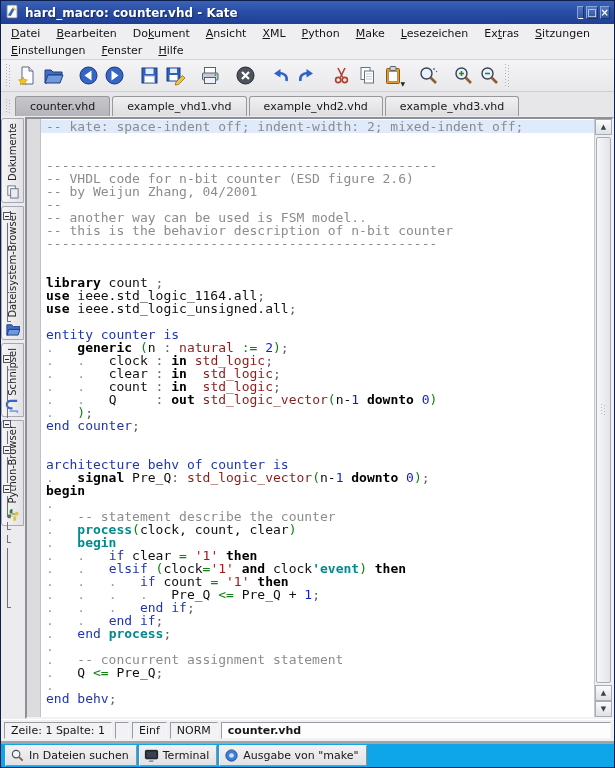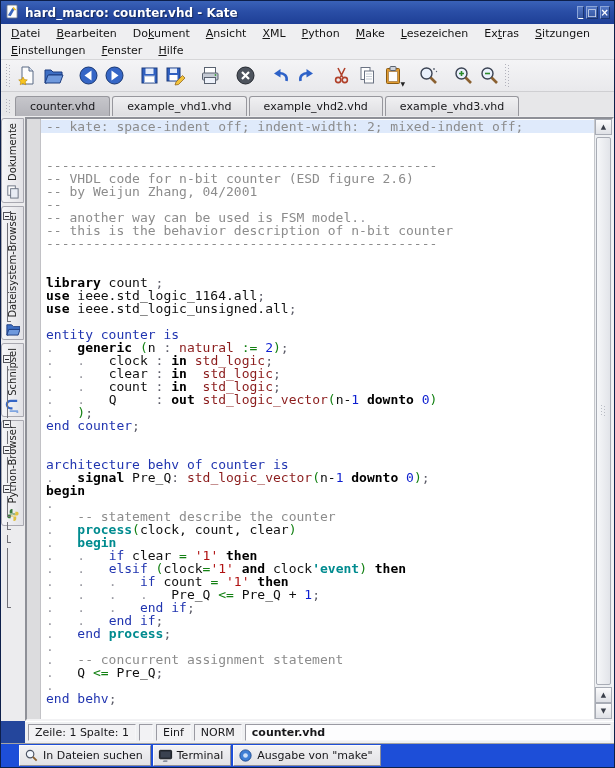--- a/index.html
+++ b/index.html
@@ -58,26 +58,26 @@
   .sg-pr{color:#008b8f;font-weight:bold;}
   .sg-pl{color:#101010;}
   .sg-dt{color:#9a9aa2;}
   
   .vscroll{width:17px;flex:0 0 auto;background:#eef0f3;border-left:1px solid #c6c8cc;display:flex;flex-direction:column;}
   .sb-btn{height:14px;background:linear-gradient(180deg,#fbfbfc,#dfe1e6);border:1px solid #a8acb5;display:flex;align-items:center;justify-content:center;font-size:7px;color:#3a3f4a;flex:0 0 auto;}
   .sb-track{flex:1;position:relative;}
   .sb-thumb{position:absolute;left:1px;right:1px;top:2px;bottom:2px;background:linear-gradient(90deg,#f6f7f9,#e2e4e9);border:1px solid #a8acb5;border-radius:2px;}
   .sb-grip{position:absolute;left:3px;right:3px;top:50%;height:12px;margin-top:-6px;background-image:repeating-linear-gradient(180deg,#b9bcc4 0 1px,transparent 1px 3px),repeating-linear-gradient(180deg,#b9bcc4 0 1px,transparent 1px 3px),repeating-linear-gradient(180deg,#b9bcc4 0 1px,transparent 1px 3px);background-size:1px 100%,1px 100%,1px 100%;background-position:1px 0,4px 1px,7px 0;background-repeat:no-repeat;}
   
-  .statusbar{height:19px;background:#eff0f2;border-top:1px solid #fff;display:flex;align-items:center;padding:1px 3px;gap:3px;flex:0 0 auto;margin-left:24px;}
+  .statusbar{height:19px;background:#eff0f2;border-top:1px solid #fff;display:flex;align-items:center;padding:1px 3px;gap:3px;flex:0 0 auto;}
   .st-panel{border:1px solid;border-color:#9a9aa2 #f6f6f8 #f6f6f8 #9a9aa2;background:#f2f2f4;padding:0 6px;height:15px;line-height:15px;white-space:nowrap;color:#17171a;}
   .st-file{flex:1;background:#fdfdfe;font-weight:bold;}
   .st-mini{width:12px;padding:0;}
   
-  .bottombar{height:21px;background:#1d4ed8;border-top:1px solid #a3a3a3;display:flex;align-items:center;padding:1px 18px;gap:2px;flex:0 0 auto;}
+  .bottombar{height:21px;background:#0ea5e9;border-top:3px solid #a3a3a3;display:flex;align-items:center;padding:1px 4px;gap:2px;flex:0 0 auto;}
   .bt-btn{display:flex;align-items:center;gap:4px;padding:1px 7px 1px 4px;height:17px;border:1px solid;border-color:#fbfbfc #8f8f96 #8f8f96 #fbfbfc;background:linear-gradient(180deg,#f2f2f4,#e2e2e5);color:#17171a;white-space:nowrap;}
   .bt-btn svg{display:block;}
 </style>
 </head>
 <body>
 
 <div class="window">
 
   <div class="titlebar">
     <span>

